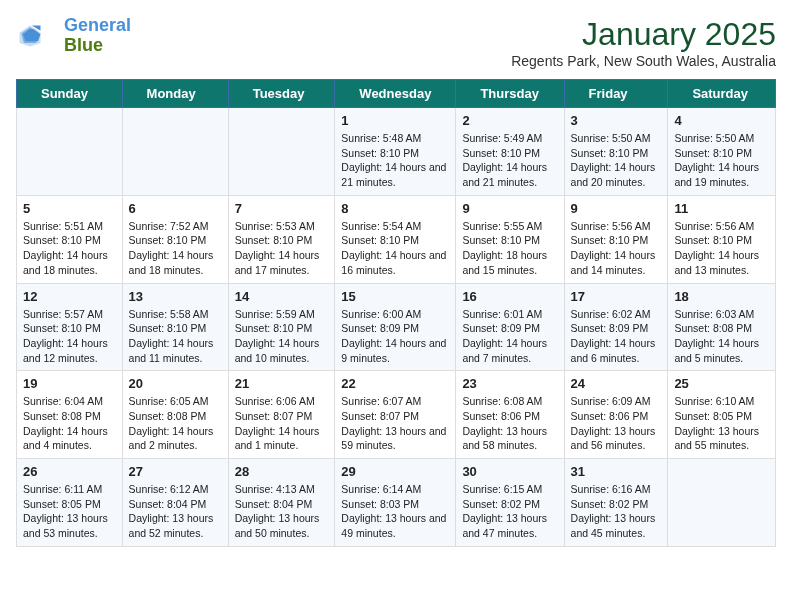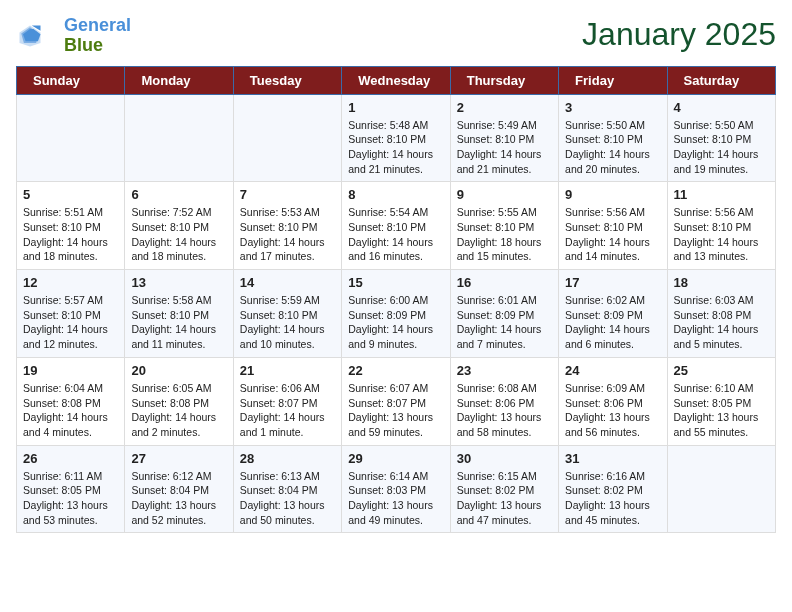--- a/index.html
+++ b/index.html
@@ -45,24 +45,24 @@
     .subtitle {
       font-size: 14px;
       color: #333;
     }
     .calendar-table {
       width: 100%;
       border-collapse: collapse;
       border: 1px solid #ccc;
     }
     .calendar-table th {
-      background-color: #7f1d1d;
+      background-color: #0f766e;
       color: white;
       text-align: left;
-      padding: 6px 16px;
+      padding: 6px 24px;
       font-size: 13px;
       font-weight: bold;
       border: 1px solid #3a6aa8;
     }
     .calendar-table td {
       vertical-align: top;
       padding: 5px 6px;
       font-size: 10.5px;
       color: #222;
       border: 1px solid #ddd;
@@ -103,20 +103,21 @@
     </svg>
     <div>
       <div class="logo-text">
         <span>General</span><br>
         <span style="color:#4d7c0f;">Blue</span>
       </div>
     </div>
   </div>
   <div class="title-section">
     <div class="main-title">January 2025</div>
+    <div class="subtitle">Regents Park, New South Wales, Australia</div>
   </div>
 </div>
 
 <table class="calendar-table">
   <thead>
     <tr>
     <th>Sunday</th>
         <th>Monday</th>
         <th>Tuesday</th>
         <th>Wednesday</th>
@@ -350,21 +351,21 @@
           <span class="day-number">27</span>
           <div class="cell-content">
             <div>Sunrise: 6:12 AM</div>
             <div>Sunset: 8:04 PM</div>
             <div>Daylight: 13 hours and 52 minutes.</div>
           </div>
         </td>
         <td>
           <span class="day-number">28</span>
           <div class="cell-content">
-            <div>Sunrise: 6:13 AM</div>
+            <div>Sunrise: 4:13 AM</div>
             <div>Sunset: 8:04 PM</div>
             <div>Daylight: 13 hours and 50 minutes.</div>
           </div>
         </td>
         <td>
           <span class="day-number">29</span>
           <div class="cell-content">
             <div>Sunrise: 6:14 AM</div>
             <div>Sunset: 8:03 PM</div>
             <div>Daylight: 13 hours and 49 minutes.</div>

